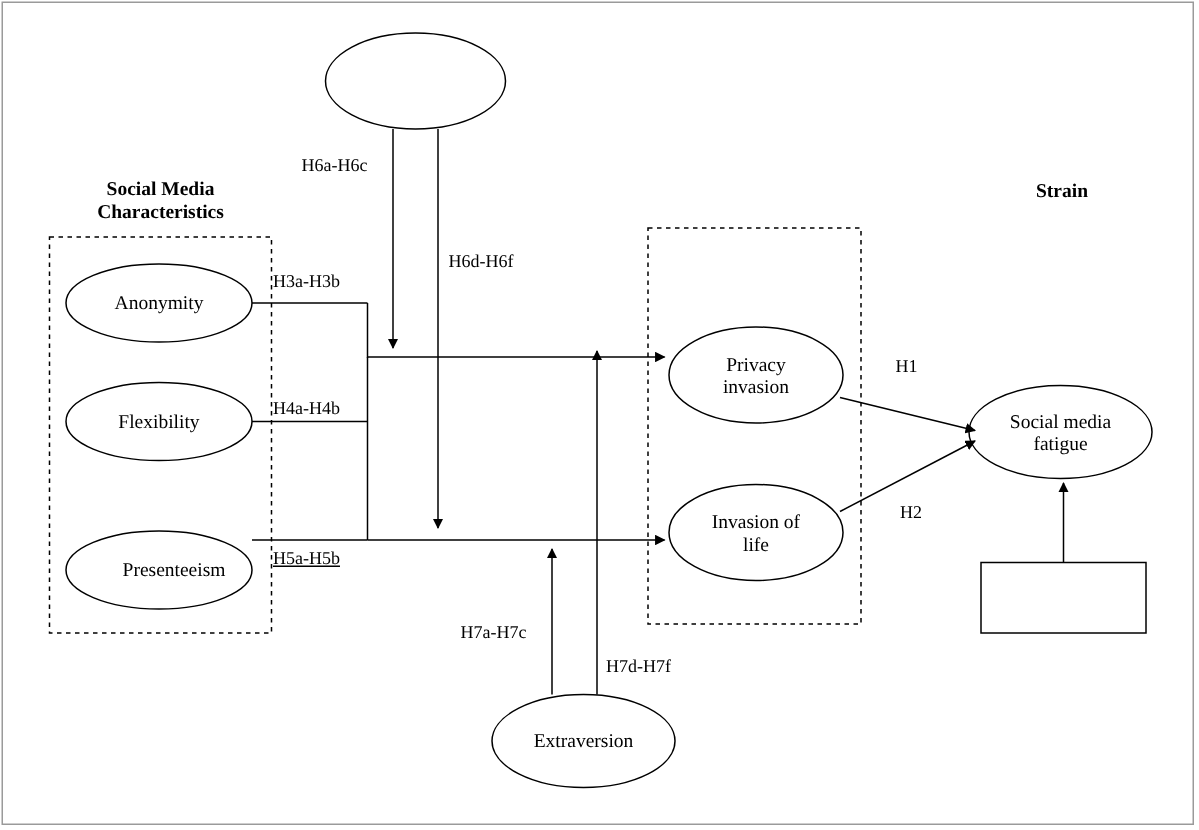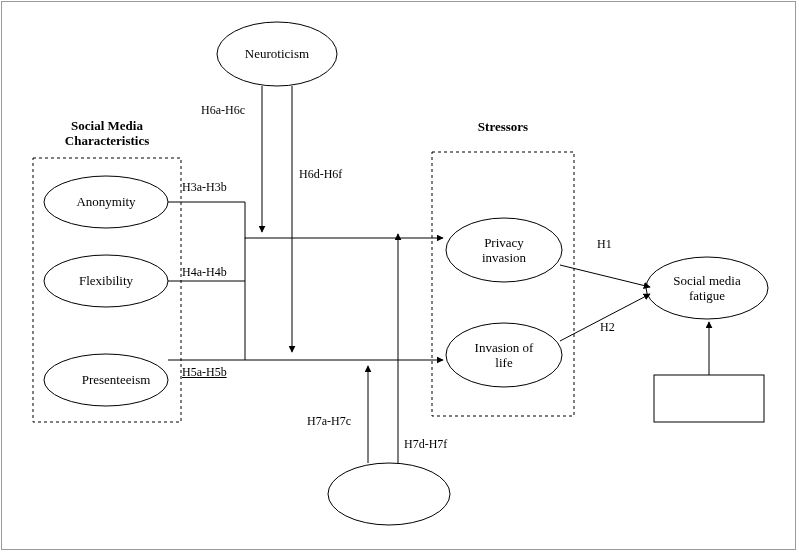--- a/index.html
+++ b/index.html
@@ -106,36 +106,36 @@
     <line x1="398" y1="463" x2="398" y2="234" stroke="#000" stroke-width="1" marker-end="url(#arrow)"></line>
 
     <line x1="560" y1="265" x2="650" y2="287" stroke="#000" stroke-width="1" marker-end="url(#arrow)"></line>
     <line x1="560" y1="341" x2="650" y2="294" stroke="#000" stroke-width="1" marker-end="url(#arrow)"></line>
 
     <line x1="709" y1="375" x2="709" y2="322" stroke="#000" stroke-width="1" marker-end="url(#arrow)"></line>
   </svg>
 
   <div class="group-title" style="left:33px; top:118px; width:148px;">Social Media
 Characteristics</div>
-  <div class="group-title" style="left:432px; top:119px; width:142px;">Stressors</div>
+  <div class="group-title" style="left:645px; top:119px; width:126px;">Strain</div>
 
-  <div class="node-label" style="left:207px; top:46px; width:140px;">Neuroticism</div>
   <div class="node-label" style="left:44px; top:273px; width:124px;">Flexibility</div>
   <div class="node-label" style="left:44px; top:194px; width:124px;">Anonymity</div>
   <div class="node-label" style="left:44px; top:372px; width:144px;">Presenteeism</div>
   <div class="node-label" style="left:446px; top:235px; width:116px;">Privacy
 invasion</div>
   <div class="node-label" style="left:446px; top:340px; width:116px;">Invasion of
 life</div>
   <div class="node-label" style="left:647px; top:273px; width:120px;">Social media
 fatigue</div>
+  <div class="node-label" style="left:329px; top:486px; width:120px;">Extraversion</div>
 
   <div class="edge-label" style="left:201px; top:103px;">H6a-H6c</div>
   <div class="edge-label" style="left:299px; top:167px;">H6d-H6f</div>
   <div class="edge-label" style="left:182px; top:180px;">H3a-H3b</div>
   <div class="edge-label" style="left:182px; top:265px;">H4a-H4b</div>
   <div class="edge-label" style="left:182px; top:365px;text-decoration:underline;">H5a-H5b</div>
   <div class="edge-label" style="left:307px; top:414px;">H7a-H7c</div>
   <div class="edge-label" style="left:404px; top:437px;">H7d-H7f</div>
   <div class="edge-label" style="left:597px; top:237px;">H1</div>
-  <div class="edge-label" style="left:600px; top:320px;font-family:Liberation Serif, serif;">H2</div>
+  <div class="edge-label" style="left:600px; top:334px;font-family:Liberation Serif, serif;">H2</div>
 
 </div>
 
 </body></html>

